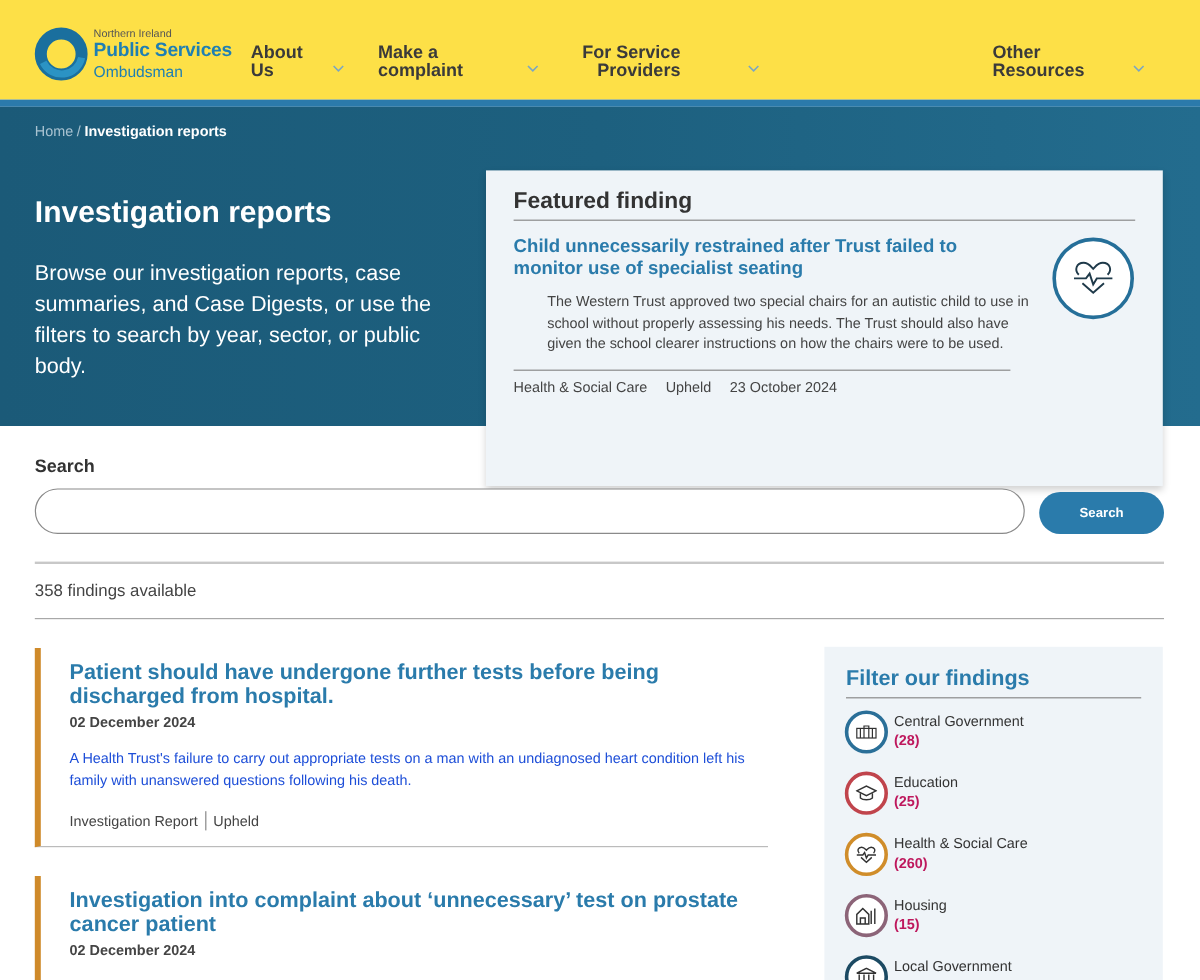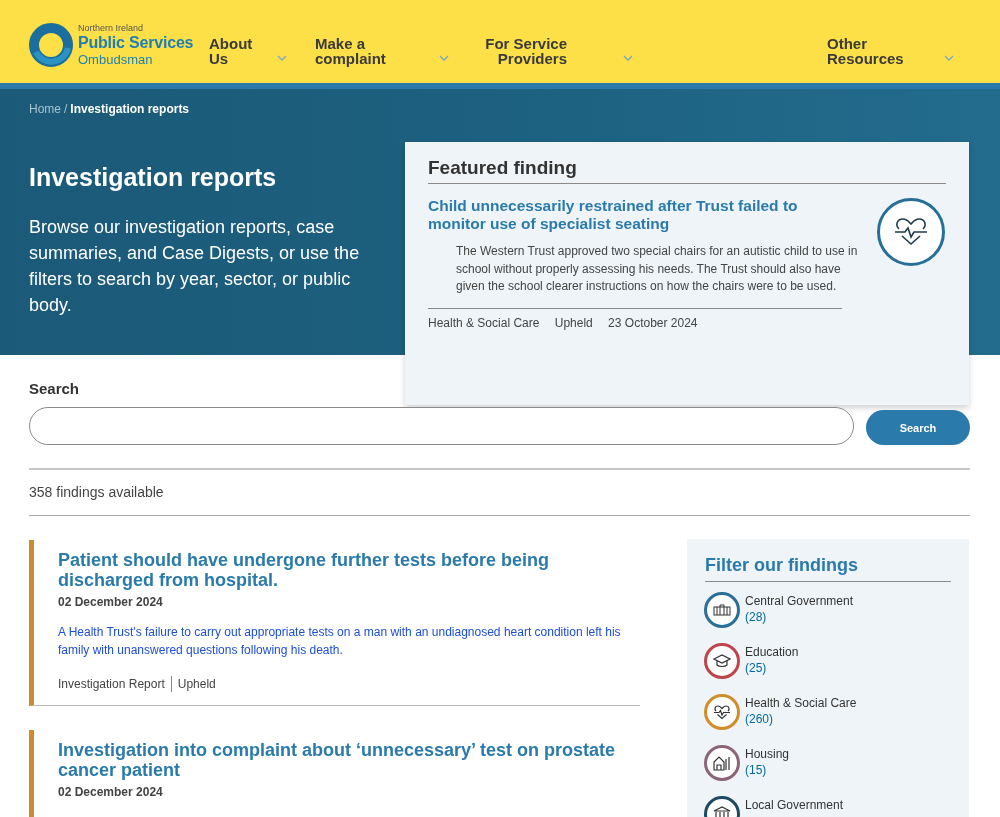--- a/index.html
+++ b/index.html
@@ -57,21 +57,21 @@
   .finding-desc { position: absolute; left: 24px; top: 83px; width: 580px; font-size: 12px; line-height: 18px; color: #1d4ed8; }
   .finding-meta { position: absolute; left: 24px; top: 136px; font-size: 12px; color: #444; display: flex; align-items: center; }
   .finding-meta .divider { width: 1px; height: 16px; background: #888; margin: 0 6px; }
 
   
   .filter { position: absolute; left: 687px; top: 539px; width: 282px; height: 290px; background: #eff4f8; }
   .filter-heading { position: absolute; left: 18px; top: 16px; width: 246px; font-size: 18px; font-weight: bold; color: #2a7bab; padding-bottom: 5px; border-bottom: 1px solid #8a8a8a; }
   .filter-item { position: absolute; left: 17px; width: 250px; height: 40px; }
   .filter-icon { position: absolute; left: 0; top: 0; width: 36px; height: 36px; border-radius: 50%; border: 3px solid; background: #fff; display: flex; align-items: center; justify-content: center; }
   .filter-label { position: absolute; left: 41px; top: 2px; font-size: 12px; color: #333; }
-  .filter-count { position: absolute; left: 41px; top: 18px; font-size: 12px; color: #0369a1; }
+  .filter-count { position: absolute; left: 41px; top: 18px; font-size: 12px; color: #be185d; font-weight: bold; }
 </style>
 </head>
 <body>
 
 <header class="header">
   <a class="logo">
     <div class="logo-ring">
       <svg width="46" height="46" viewBox="0 0 46 46">
         <circle cx="23" cy="23" r="17" fill="none" stroke="#1a6f9e" stroke-width="10"></circle>
         <path d="M8 30 A17 17 0 0 0 40 26" fill="none" stroke="#2b93c4" stroke-width="6"></path>

